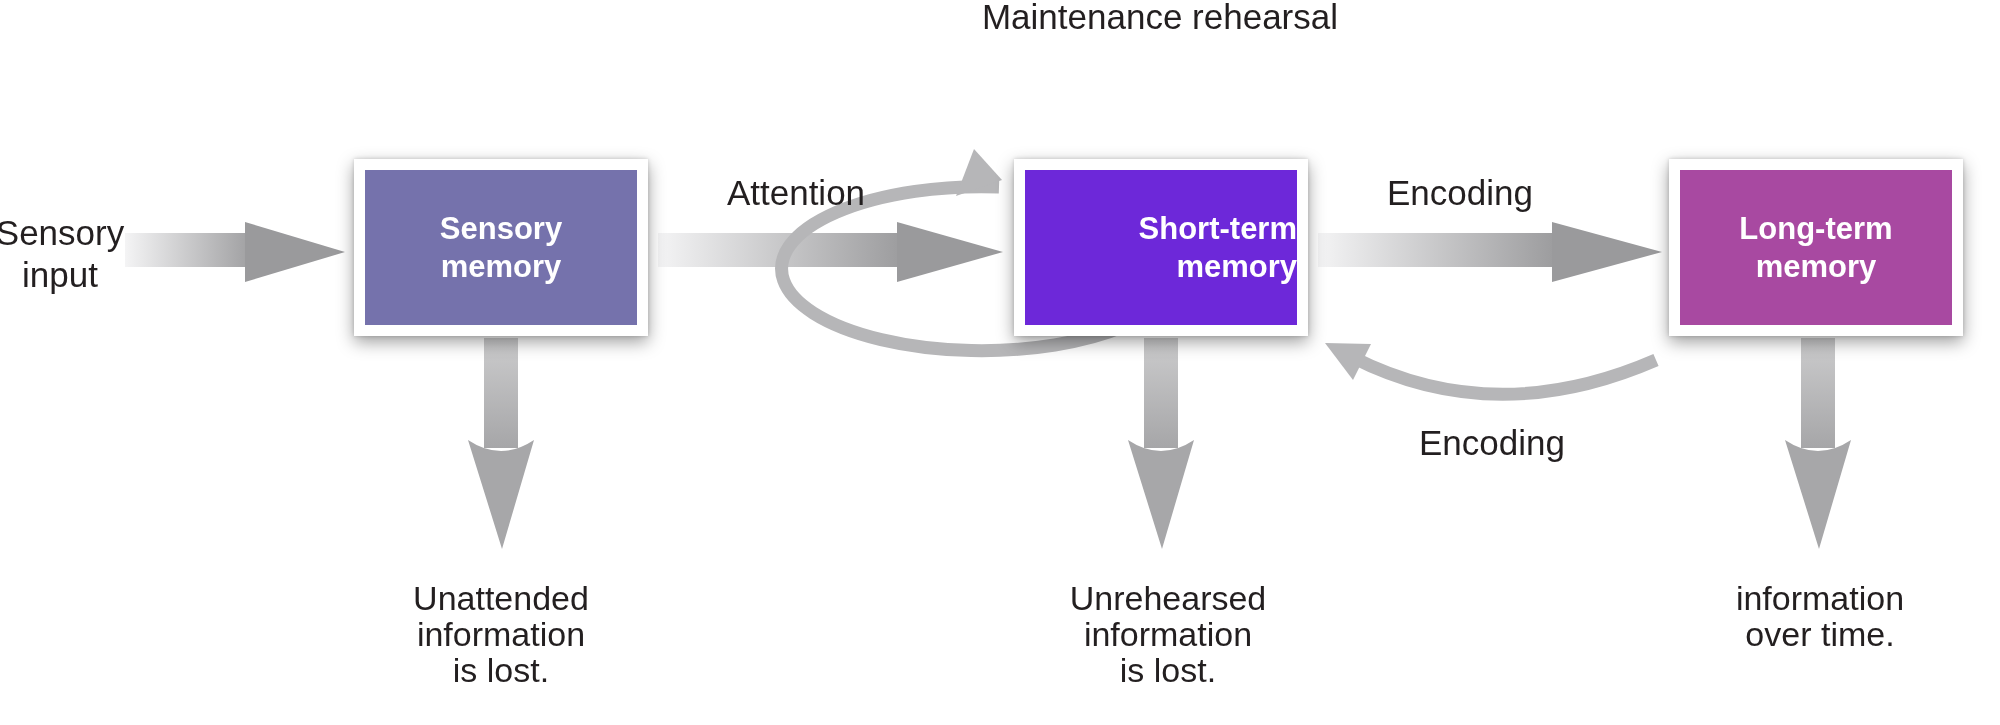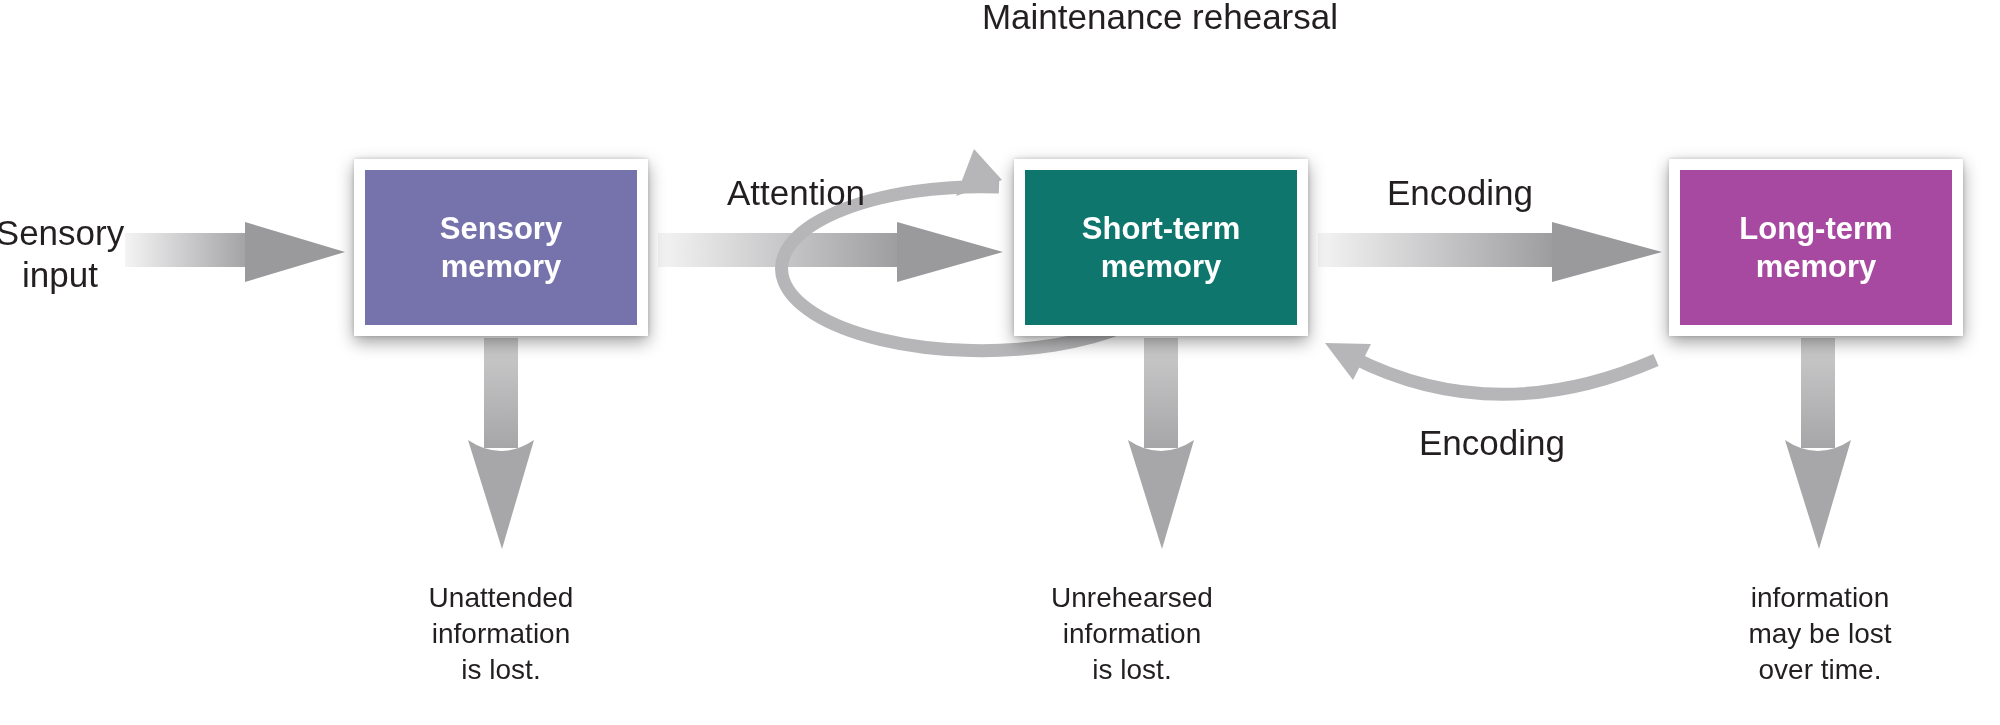--- a/index.html
+++ b/index.html
@@ -18,37 +18,37 @@
     border:11px solid #ffffff;
     box-shadow:0 6px 16px rgba(0,0,0,.38), 0 0 4px rgba(0,0,0,.18);
     z-index:2;
     display:flex;flex-direction:column;align-items:center;justify-content:center;
     text-align:center;
   }
   .node .nl{
     color:#ffffff;font-weight:bold;font-size:31px;line-height:38px;
   }
   .node-sensory{left:354px;top:159px;background:#7572ac;}
-  .node-short{left:1014px;top:159px;background:#0f766e;}
+  .node-short{left:1014px;top:159px;background:#6d28d9;align-items:flex-end;}
   .node-long{left:1669px;top:159px;background:#a849a1;align-items:center;}
   .lbl{
     position:absolute;z-index:3;
     font-size:35px;line-height:42px;text-align:center;color:#231f20;
   }
   .lbl-sensory-input{left:-10px;top:212px;width:140px;}
   .lbl-attention{left:696px;top:172px;width:200px;}
   .lbl-maintenance{left:930px;top:-4px;width:460px;}
   .lbl-encoding{left:1360px;top:172px;width:200px;text-align:center;}
   .lbl-retrieval{left:1392px;top:422px;width:200px;}
   .caption{
     position:absolute;z-index:3;top:580px;width:264px;
-    font-size:28px;line-height:36px;text-align:center;color:#231f20;
+    font-size:34px;line-height:36px;text-align:center;color:#231f20;
   }
   .caption-1{left:369px;}
-  .caption-2{left:1000px;text-align:center;}
+  .caption-2{left:1036px;text-align:center;}
   .caption-3{left:1688px;}
 </style>
 </head>
 <body>
 
 <div class="stage">
 
   <svg class="arrow-layer" width="2000" height="725" viewBox="0 0 2000 725">
     <defs>
       <linearGradient id="gh" x1="0" y1="0" x2="1" y2="0">
@@ -128,17 +128,16 @@
     <div>information</div>
     <div>is lost.</div>
   </div>
   <div class="caption caption-2">
     <div>Unrehearsed</div>
     <div>information</div>
     <div>is lost.</div>
   </div>
   <div class="caption caption-3">
     <div>information</div>
-    <div>may be lost</div>
     <div>over time.</div>
   </div>
 
 </div>
 
 </body></html>

